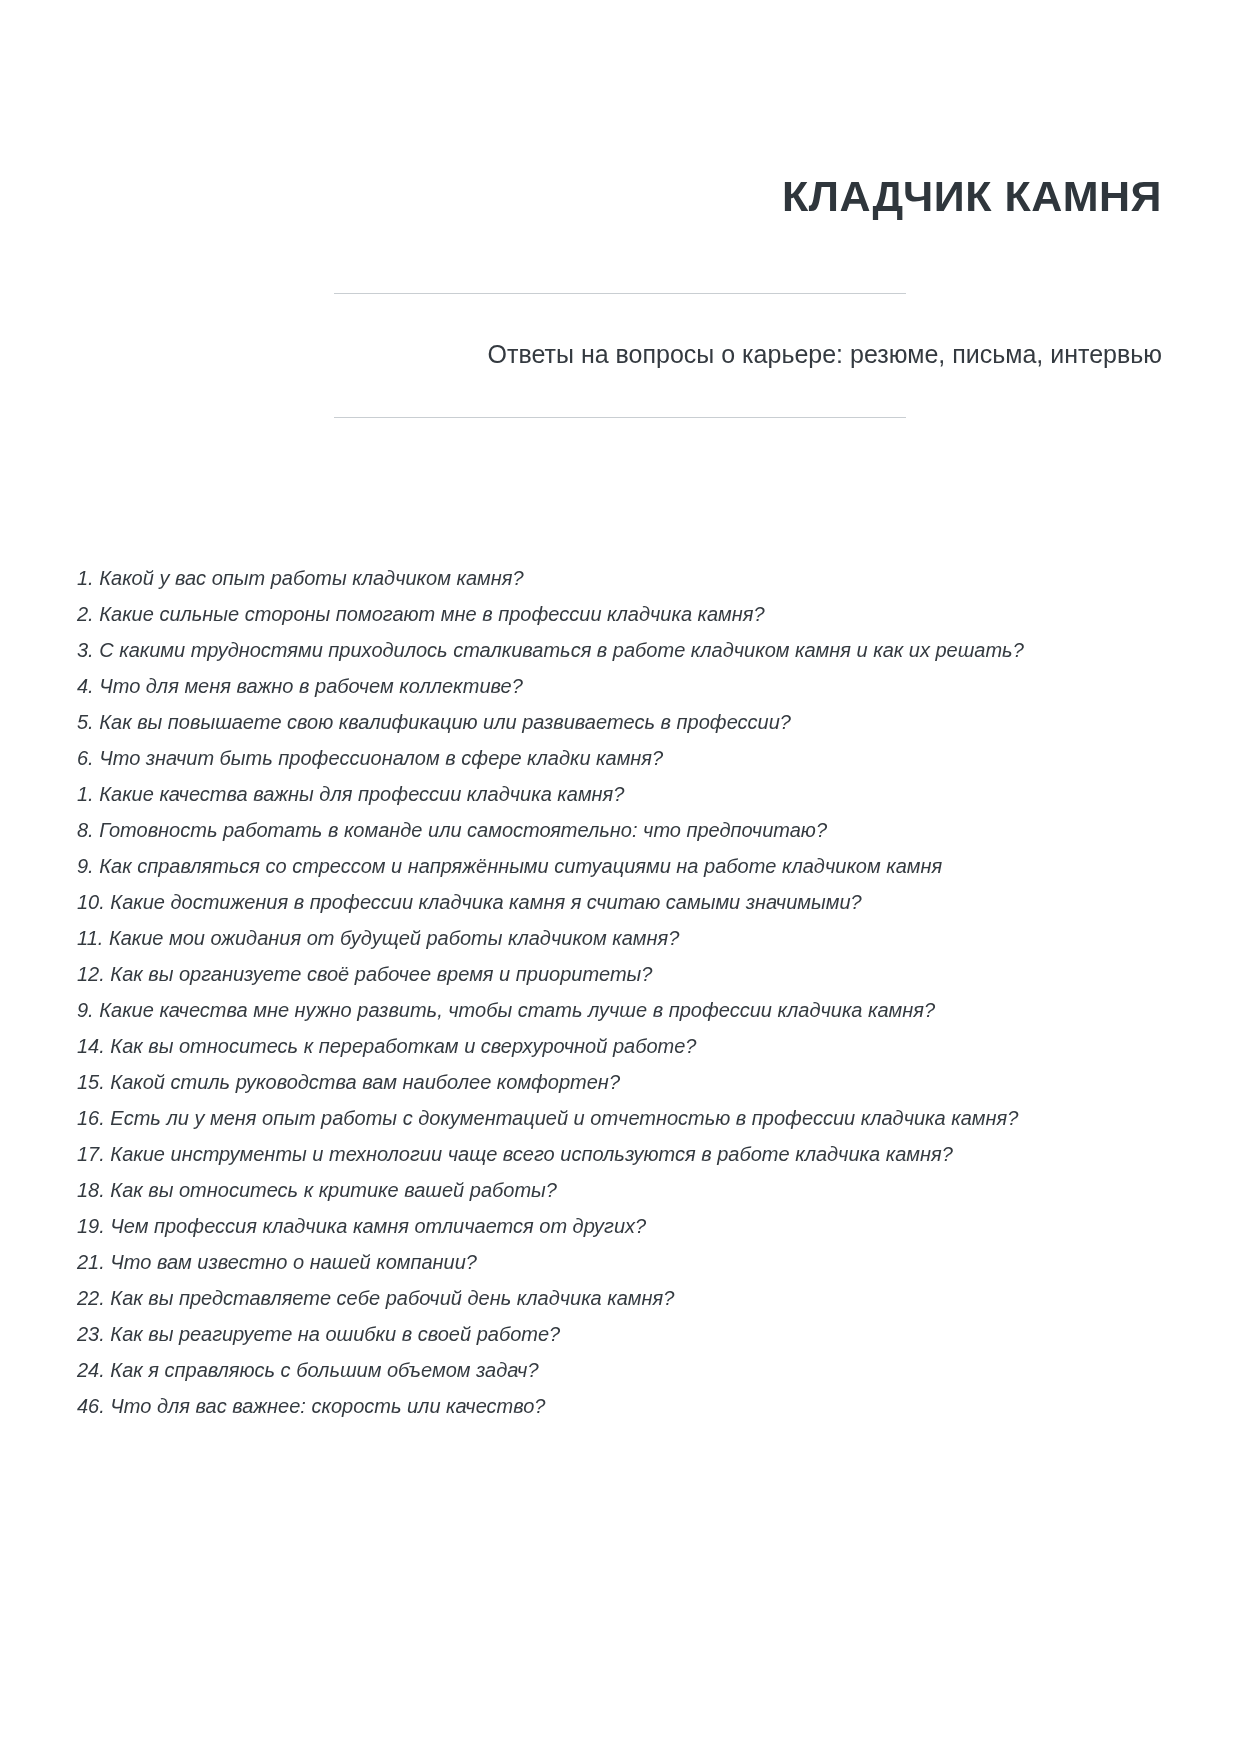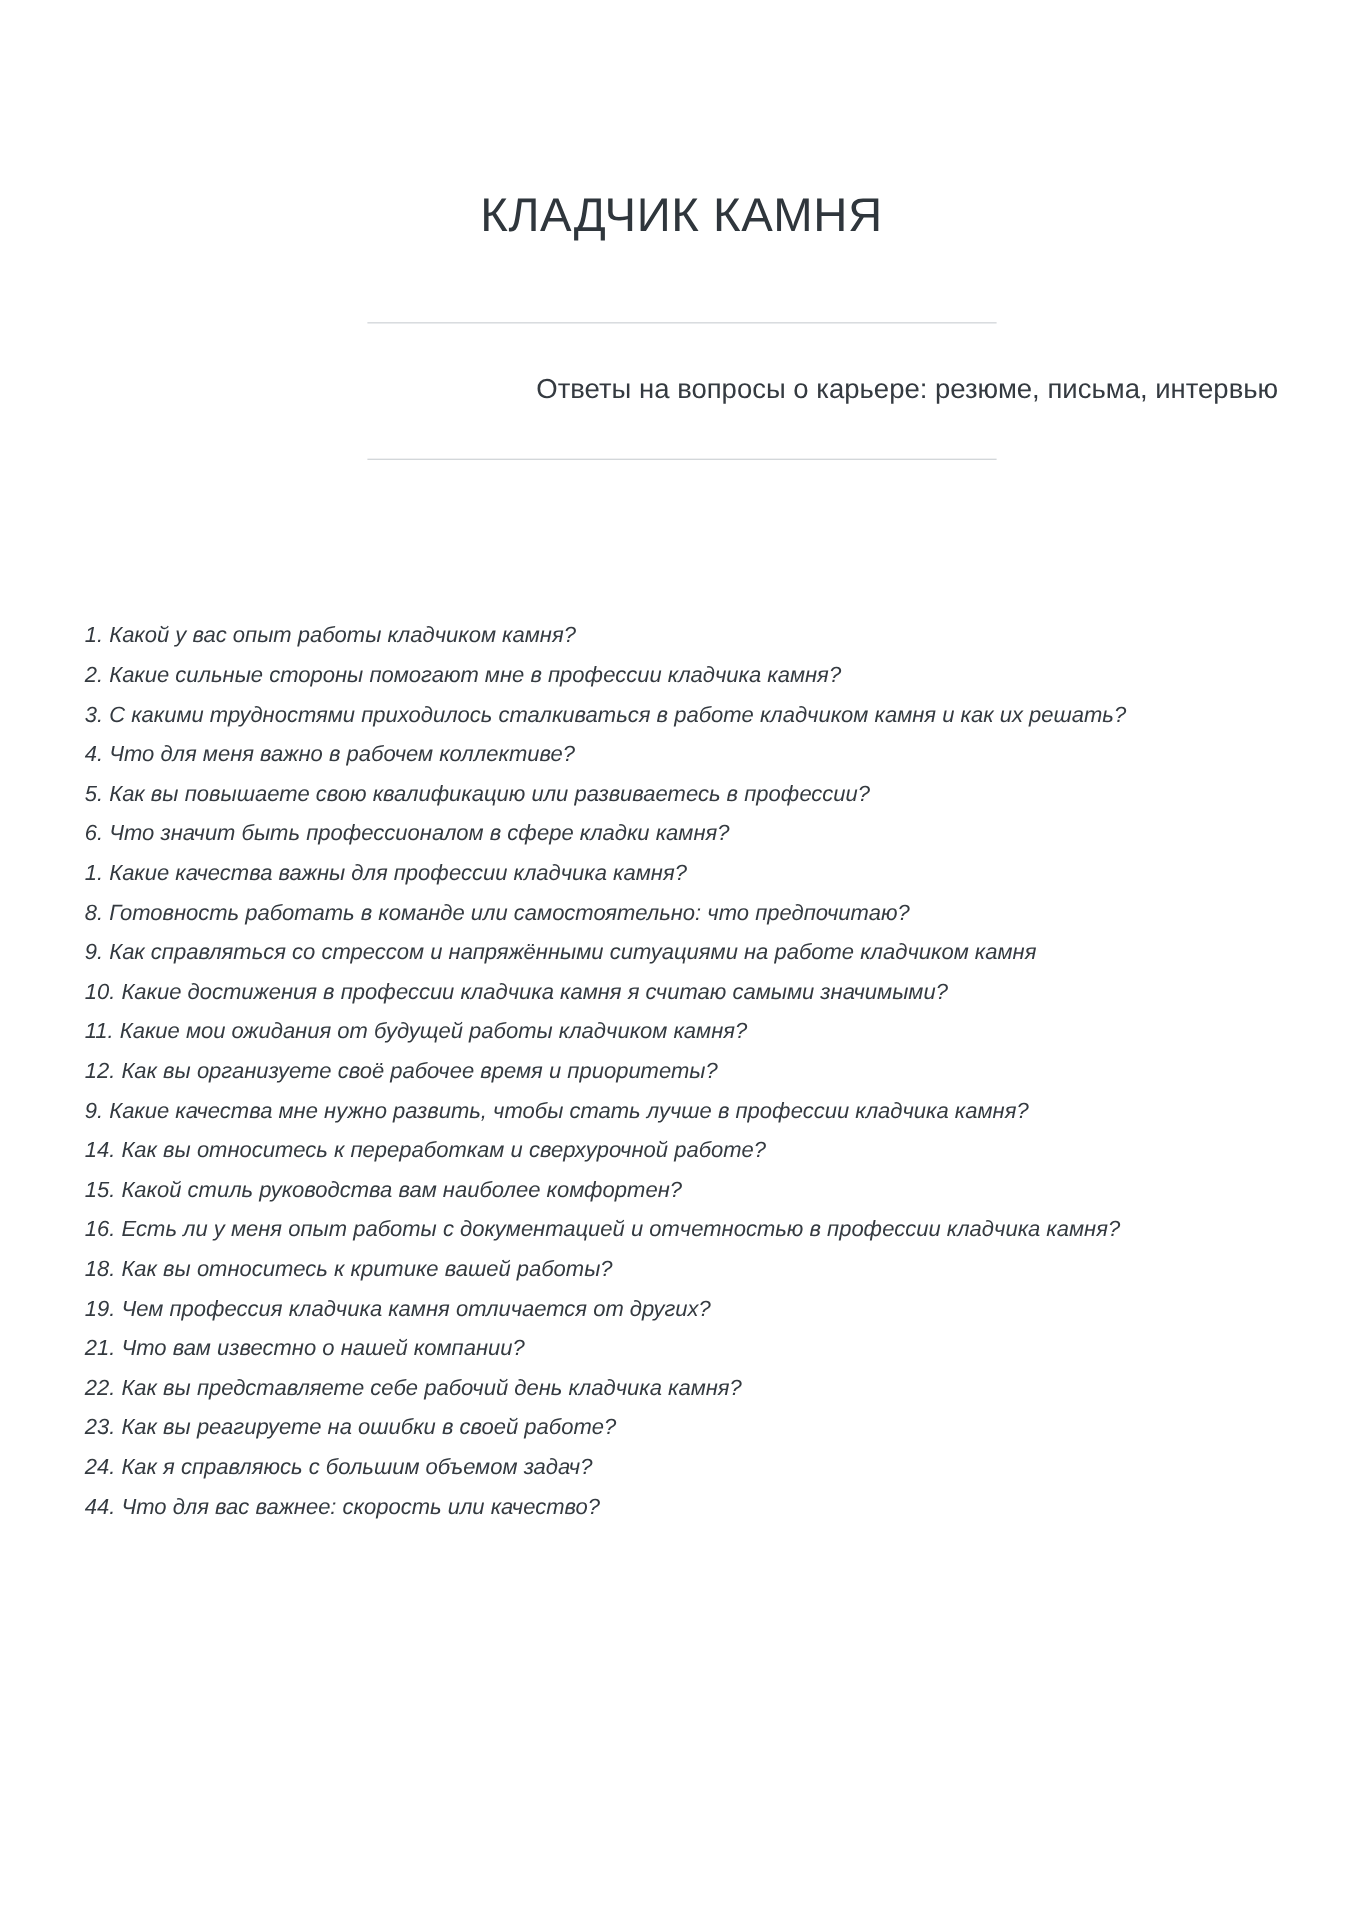--- a/index.html
+++ b/index.html
@@ -14,23 +14,23 @@
     }
     .page {
       width: 1239px;
       min-height: 1753px;
       margin: 0 auto;
       background: #ffffff;
       padding: 172px 77px 60px 77px;
     }
     .doc-title {
       margin: 0;
-      text-align: center;
+      text-align: right;
       font-size: 43px;
-      font-weight: 400;
+      font-weight: 700;
       letter-spacing: 0.5px;
       color: #2f363c;
     }
     .divider {
       border: none;
       border-top: 1px solid #c9ced2;
       width: 572px;
       height: 0;
     }
     .divider-top {
@@ -80,21 +80,22 @@
       <p class="question-item">1. Какие качества важны для профессии кладчика камня?</p>
       <p class="question-item">8. Готовность работать в команде или самостоятельно: что предпочитаю?</p>
       <p class="question-item">9. Как справляться со стрессом и напряжёнными ситуациями на работе кладчиком камня</p>
       <p class="question-item">10. Какие достижения в профессии кладчика камня я считаю самыми значимыми?</p>
       <p class="question-item">11. Какие мои ожидания от будущей работы кладчиком камня?</p>
       <p class="question-item">12. Как вы организуете своё рабочее время и приоритеты?</p>
       <p class="question-item">9. Какие качества мне нужно развить, чтобы стать лучше в профессии кладчика камня?</p>
       <p class="question-item">14. Как вы относитесь к переработкам и сверхурочной работе?</p>
       <p class="question-item">15. Какой стиль руководства вам наиболее комфортен?</p>
       <p class="question-item">16. Есть ли у меня опыт работы с документацией и отчетностью в профессии кладчика камня?</p>
+      <p class="question-item">17. Какие инструменты и технологии чаще всего используются в работе кладчика камня?</p>
       <p class="question-item">18. Как вы относитесь к критике вашей работы?</p>
       <p class="question-item">19. Чем профессия кладчика камня отличается от других?</p>
       <p class="question-item">21. Что вам известно о нашей компании?</p>
       <p class="question-item">22. Как вы представляете себе рабочий день кладчика камня?</p>
       <p class="question-item">23. Как вы реагируете на ошибки в своей работе?</p>
       <p class="question-item">24. Как я справляюсь с большим объемом задач?</p>
-      <p class="question-item">44. Что для вас важнее: скорость или качество?</p>
+      <p class="question-item">46. Что для вас важнее: скорость или качество?</p>
     </div>
 </div>
 
 </body></html>

